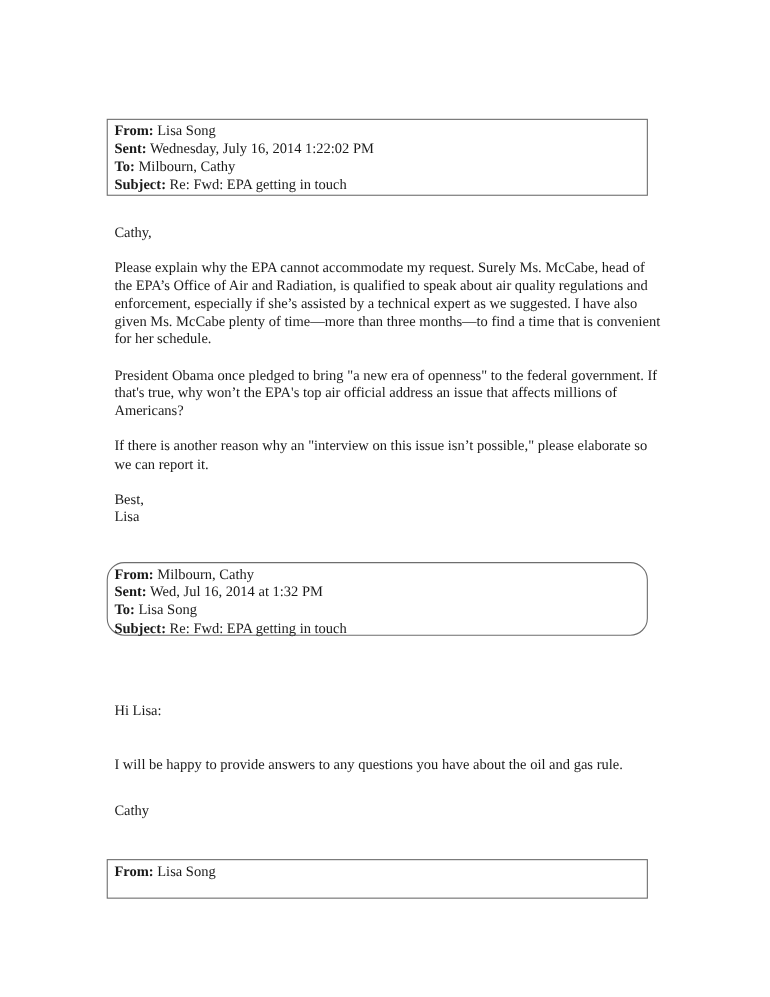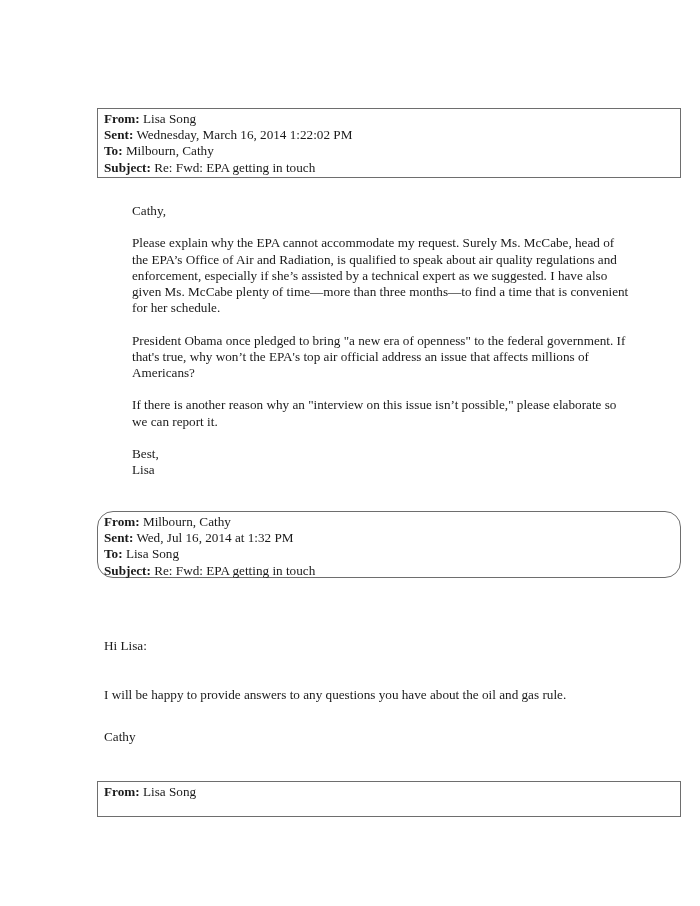--- a/index.html
+++ b/index.html
@@ -2,40 +2,40 @@
 <html><head>
 <meta charset="utf-8">
 <style>
   html, body { margin: 0; padding: 0; background: #ffffff; }
   body {
     width: 700px; height: 906px; position: relative; overflow: hidden;
     font-family: "Liberation Serif", "DejaVu Serif", serif;
     font-size: 13.2px; color: #1a1a1a; line-height: 16.2px;
   }
   .hdr-box {
-    position: absolute; left: 97px; width: 584px;
+    position: absolute; left: 97px; width: 492px;
     border: 1px solid #6e6e6e; padding: 2px 0 2px 6px; box-sizing: border-box;
   }
   .hdr-line { white-space: nowrap; }
   .hdr-line b { font-weight: bold; }
   .block { position: absolute; left: 104px; width: 500px; }
   .block p { margin: 0; }
   .gap { height: 16.2px; }
 </style>
 </head>
 <body>
 
 <div class="hdr-box" style="top:108px;height:70px;">
   <div class="hdr-line"><b>From:</b> <span>Lisa Song</span></div>
-  <div class="hdr-line"><b>Sent:</b> <span>Wednesday, March 16, 2014 1:22:02 PM</span></div>
+  <div class="hdr-line"><b>Sent:</b> <span>Wednesday, July 16, 2014 1:22:02 PM</span></div>
   <div class="hdr-line"><b>To:</b> <span>Milbourn, Cathy</span></div>
   <div class="hdr-line"><b>Subject:</b> <span>Re: Fwd: EPA getting in touch</span></div>
 </div>
 
-<div class="block" style="top:203px;margin-left:28px;">
+<div class="block" style="top:203px;">
   <p>Cathy,</p>
   <div class="gap"></div>
   <p>Please explain why the EPA cannot accommodate my request. Surely Ms. McCabe, head of the EPA’s Office of Air and Radiation, is qualified to speak about air quality regulations and enforcement, especially if she’s assisted by a technical expert as we suggested. I have also given Ms. McCabe plenty of time—more than three months—to find a time that is convenient for her schedule.</p>
   <div class="gap"></div>
   <p>President Obama once pledged to bring "a new era of openness" to the federal government. If that's true, why won’t the EPA's top air official address an issue that affects millions of Americans?</p>
   <div class="gap"></div>
   <p>If there is another reason why an "interview on this issue isn’t possible," please elaborate so we can report it.</p>
   <div class="gap"></div>
   <p>Best,</p>
   <p>Lisa</p>

